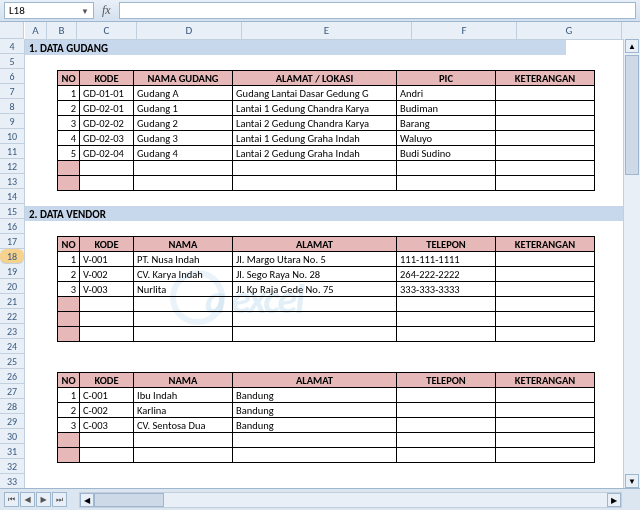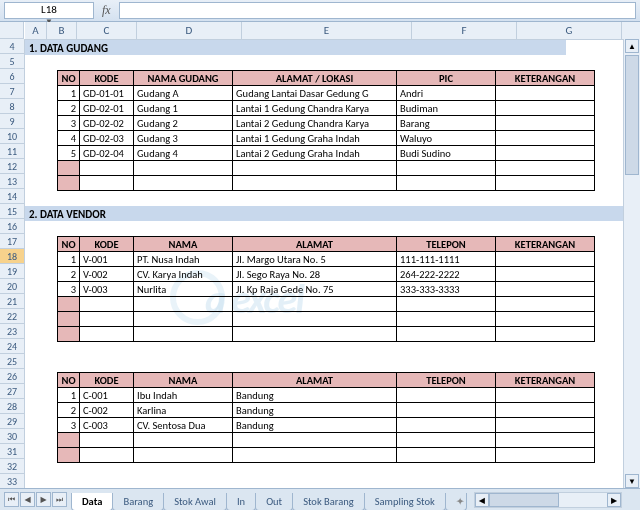--- a/index.html
+++ b/index.html
@@ -1,31 +1,31 @@
 <!DOCTYPE html>
 <html><head>
 <meta charset="utf-8">
 <style>
 * { box-sizing: border-box; margin: 0; padding: 0; }
 body { font-family: Calibri, Arial, sans-serif; font-size: 11px; background: #fff; width: 640px; height: 510px; overflow: hidden; position: relative; }
 
 .formula-bar { height: 22px; background: linear-gradient(#e8eff7,#d4e1f0); border-bottom: 1px solid #9fb6cf; display: flex; align-items: center; padding: 0 4px; gap: 4px; }
-.name-box { width: 90px; height: 17px; background: #fff; border: 1px solid #9fb6cf; font-size: 11px; padding: 0 4px; display: flex; align-items: center; justify-content: space-between; flex-direction: column; }
+.name-box { width: 90px; height: 17px; background: #fff; border: 1px solid #9fb6cf; font-size: 11px; padding: 0 4px; display: flex; align-items: center; justify-content: space-between; }
 .name-box-dd { color: #555; font-size: 8px; }
 .fb-icons { display: flex; gap: 6px; padding: 0 4px; color: #555; }
 .fx { font-style: italic; font-family: 'Times New Roman', serif; font-size: 12px; }
 .formula-input { flex: 1; height: 17px; background: #fff; border: 1px solid #9fb6cf; }
 
 .grid-wrap { display: flex; height: 466px; }
 .row-hdrs { background: #e8eff7; border-right: 1px solid #c1cfde; }
 .col-hdrs { display: flex; background: #e8eff7; border-bottom: 1px solid #c1cfde; }
 .corner { width: 24px; height: 17px; background: #e8eff7; border-right: 1px solid #c1cfde; border-bottom: 1px solid #c1cfde; }
 .ch { height: 17px; border-right: 1px solid #c1cfde; text-align: center; color: #3b5a7f; font-size: 11px; line-height: 17px; }
 .rh { width: 24px; height: 15px; border-bottom: 1px solid #c1cfde; text-align: center; color: #3b5a7f; font-size: 10px; line-height: 15px; }
-.rh.sel { background: #f7d28c; }
+.rh.sel { background: #f7d28c; border-radius: 6px; }
 
 .cells { position: relative; background: #fff; }
 
 .content { position: absolute; left: 0; top: 0; }
 
 .section-band { height: 15px; background: #c8d8ec; border-top: 1px solid #9fb6cf00; }
 .section-title { font-weight: bold; font-size: 11px; padding-left: 4px; line-height: 15px; }
 
 table.data { border-collapse: collapse; margin-left: 32px; }
 table.data th, table.data td { border: 1px solid #000; height: 15px; padding: 0 3px; font-size: 10.5px; text-align: left; vertical-align: middle; }
@@ -313,28 +313,18 @@
   <div class="vscroll-btn" style="bottom:0">▼</div>
 </div>
 
 <div class="sheet-tabs">
   <div class="nav-btns">
     <div class="nav-btn">⏮</div>
     <div class="nav-btn">◀</div>
     <div class="nav-btn">▶</div>
     <div class="nav-btn">⏭</div>
   </div>
-  <div class="tabs" id="tabs">
-      <div class="tab active">Data</div>
-      <div class="tab">Barang</div>
-      <div class="tab">Stok Awal</div>
-      <div class="tab">In</div>
-      <div class="tab">Out</div>
-      <div class="tab">Stok Barang</div>
-      <div class="tab">Sampling Stok</div>
-      <div class="tab tab-add">✦</div>
-    </div>
   <div class="hscroll">
     <div class="hscroll-btn" style="left:0">◀</div>
     <div class="hscroll-thumb"></div>
     <div class="hscroll-btn" style="right:0">▶</div>
   </div>
 </div>
 
 </body></html>

